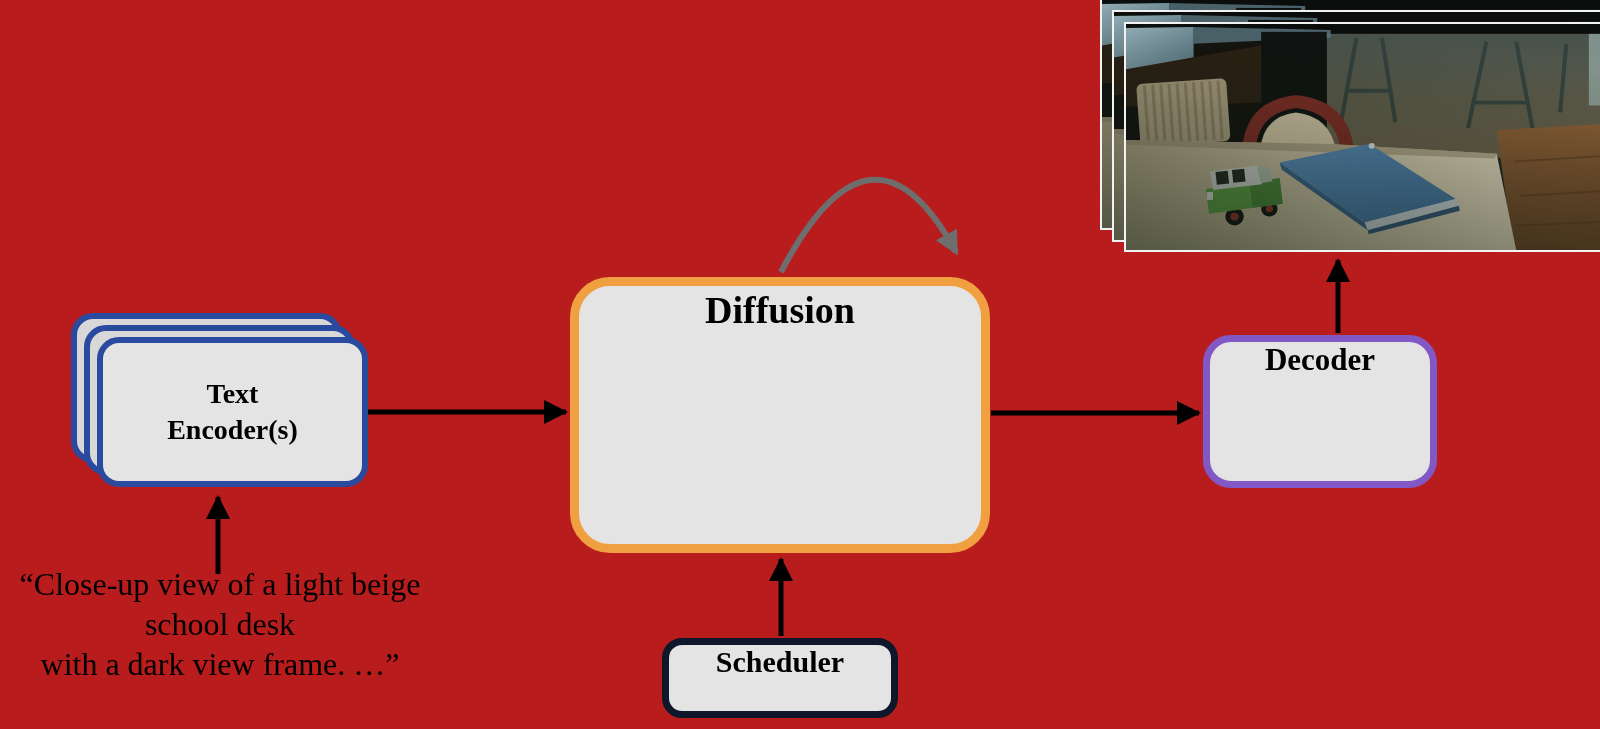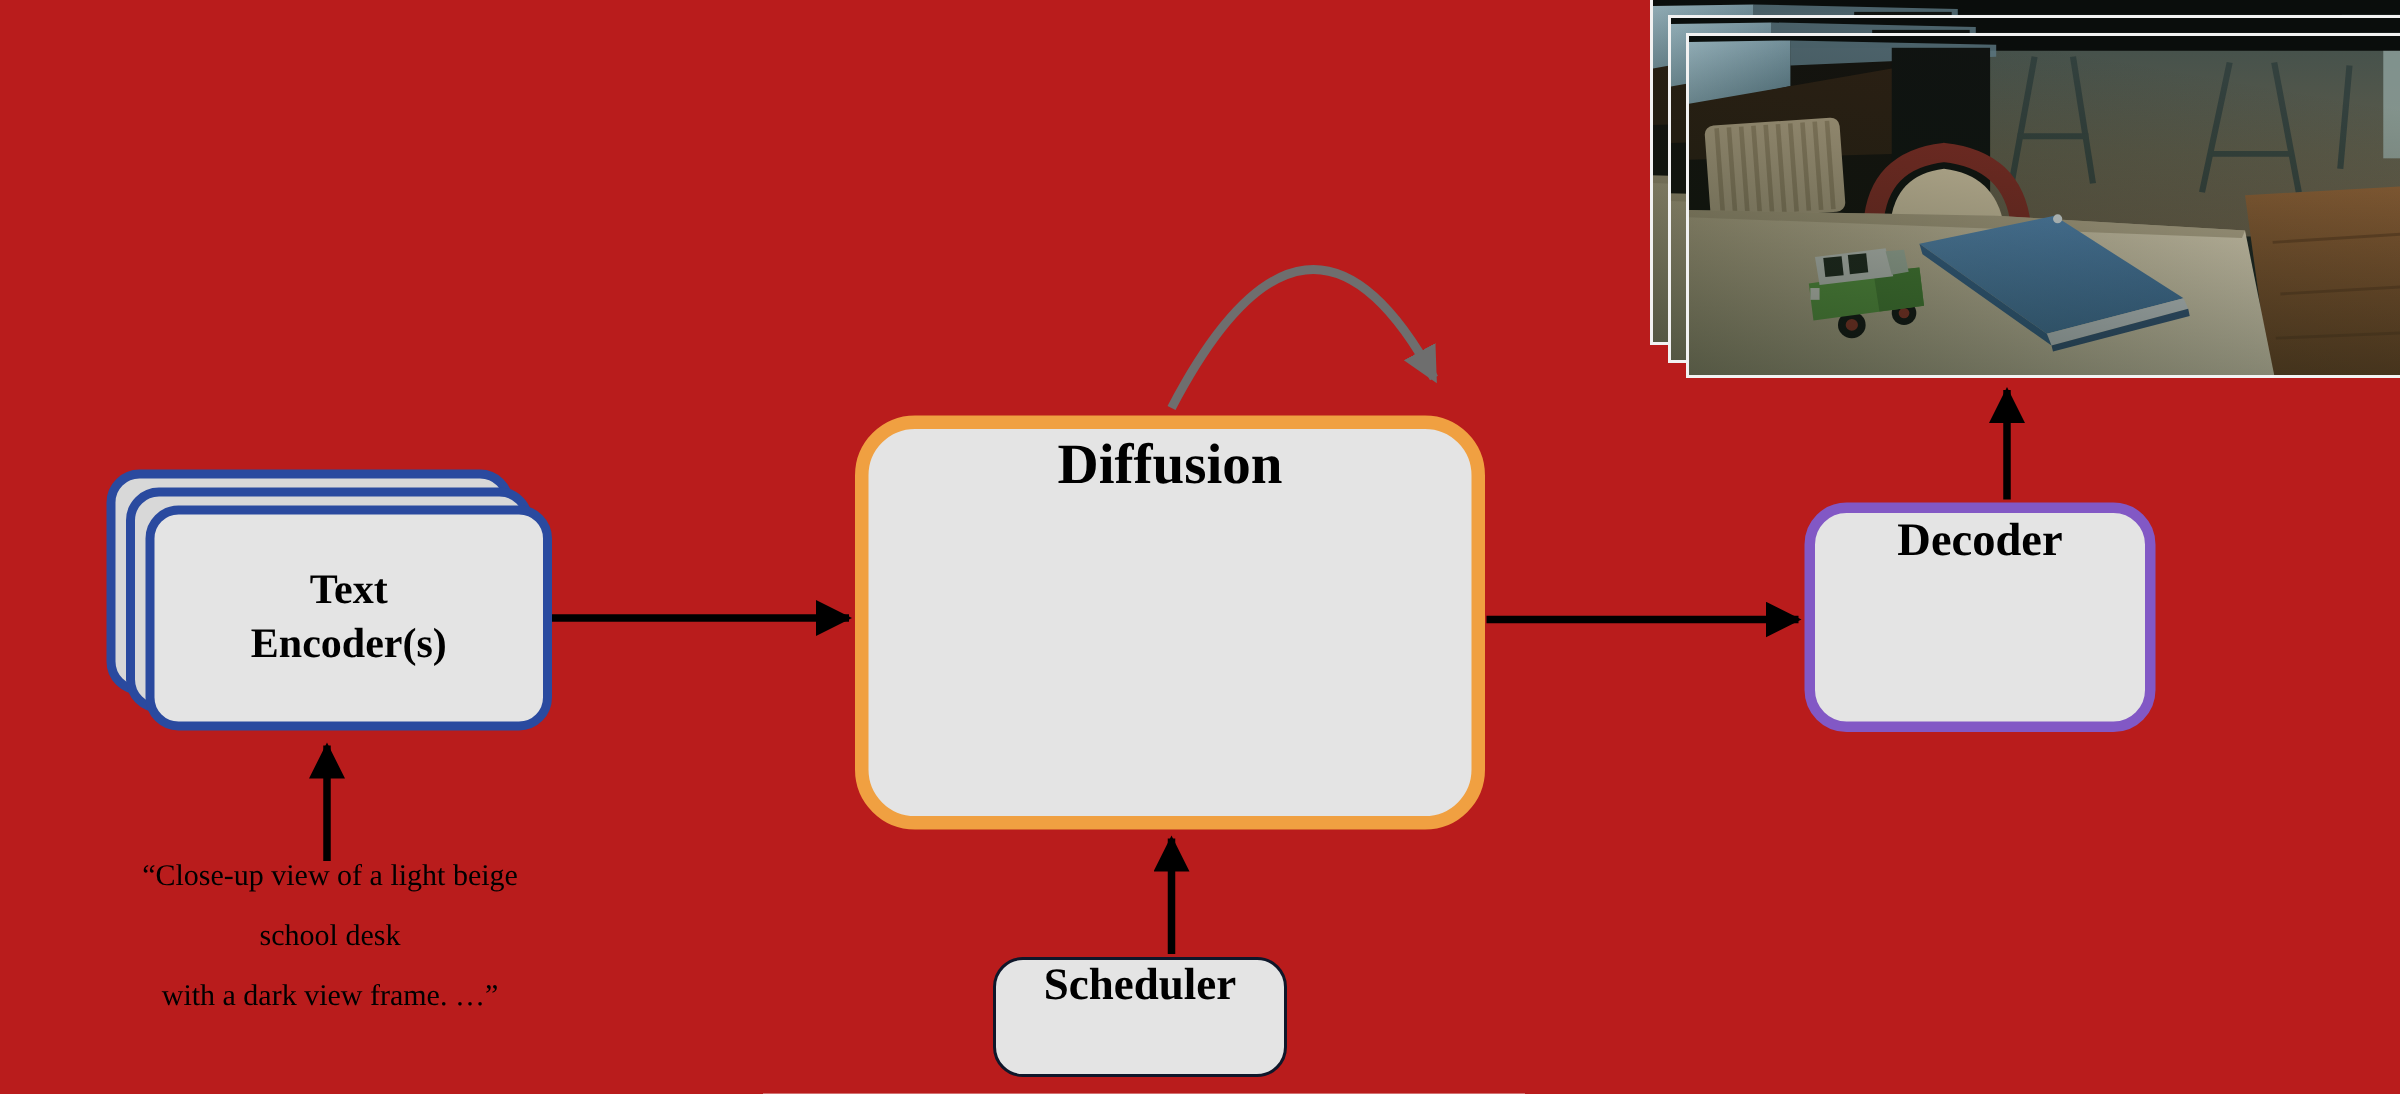--- a/index.html
+++ b/index.html
@@ -16,25 +16,25 @@
     position:absolute;box-sizing:border-box;width:271px;height:150px;
     border:6px solid #2a4a9f;border-radius:22px;background:#e4e4e4;
   }
   .card.back{background:#d8d8d8;}
   #text-encoder-front{display:flex;flex-direction:column;align-items:center;justify-content:center;
     font-weight:bold;font-size:28px;line-height:36px;color:#000;text-align:center;}
   #dit-box{left:570px;top:277px;width:420px;height:276px;border:9px solid #f0a041;border-radius:40px;
     font-size:38px;line-height:48px;}
   #decoder-box{left:1203px;top:335px;width:234px;height:153px;border:7px solid #8258c5;border-radius:28px;
     font-size:31px;}
-  #scheduler-box{left:662px;top:638px;width:196px;height:80px;border:2px solid #0f172a;border-radius:20px;
+  #scheduler-box{left:662px;top:638px;width:236px;height:80px;border:7px solid #0f172a;border-radius:20px;
     font-size:30px;}
   .prompt{
     position:absolute;left:0;top:564px;width:440px;text-align:center;
-    font-size:20px;line-height:40px;color:#000;font-weight:normal;
+    font-size:32px;line-height:40px;color:#000;font-weight:normal;
   }
   .arrow-layer{position:absolute;left:0;top:0;pointer-events:none;}
   .video-frame{
     position:absolute;box-sizing:border-box;border:2px solid rgba(255,255,255,.95);
     background:#10100f;
   }
   .video-frame svg{display:block;width:100%;height:100%;}
   #frame-back{left:1100px;top:-2px;width:512px;height:232px;}
   #frame-mid{left:1112px;top:10px;width:512px;height:232px;}
   #frame-front{left:1124px;top:22px;width:516px;height:230px;}

